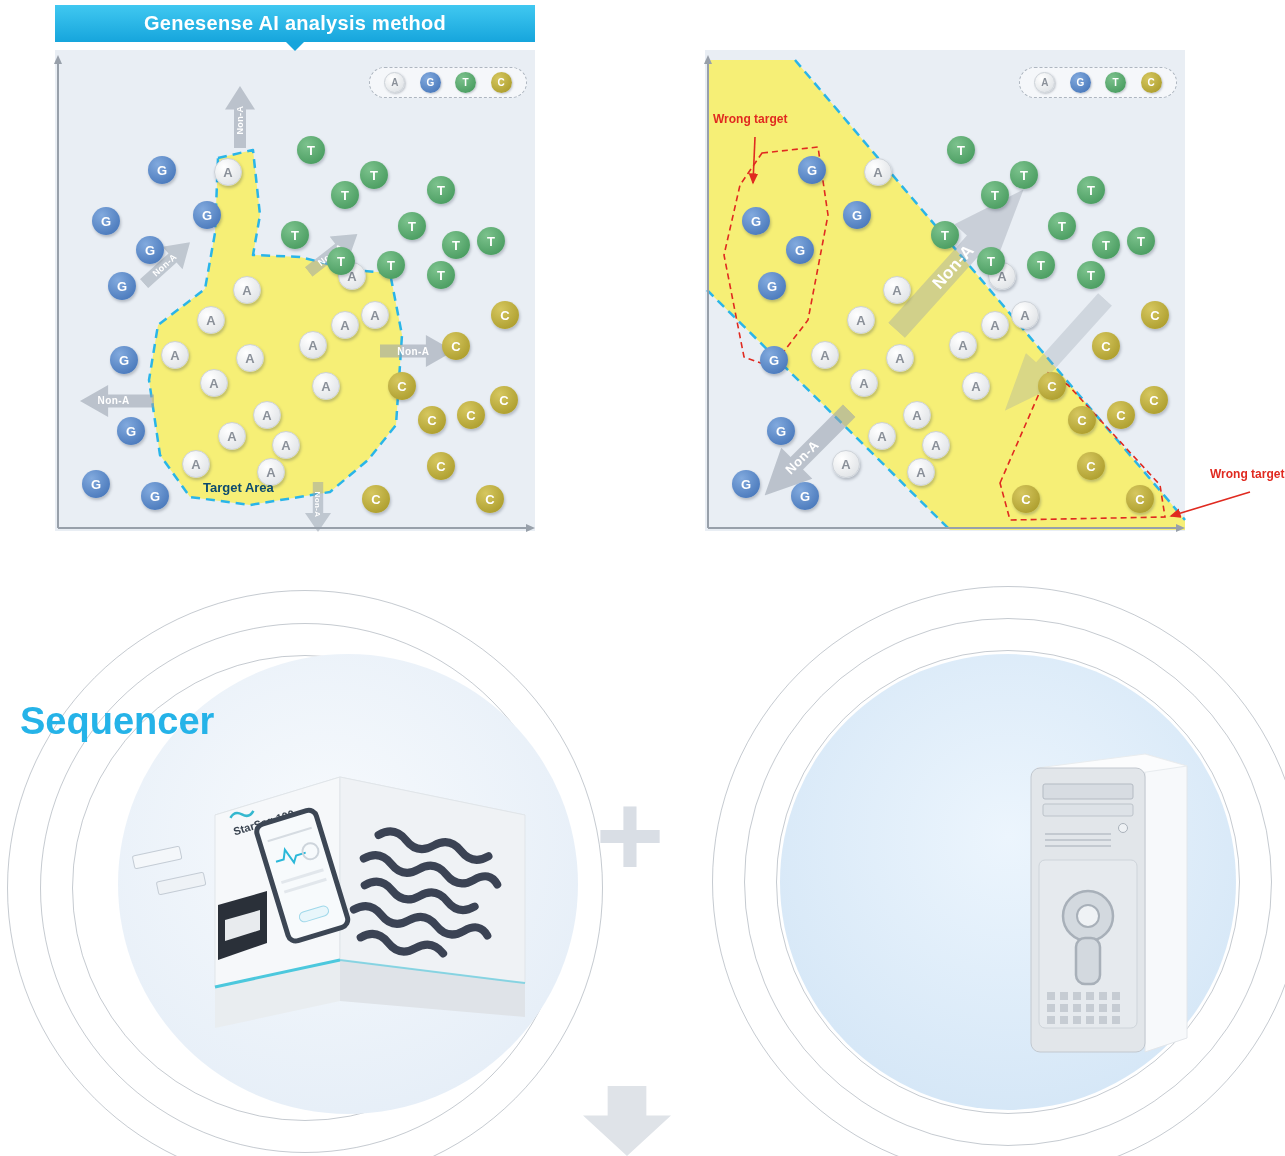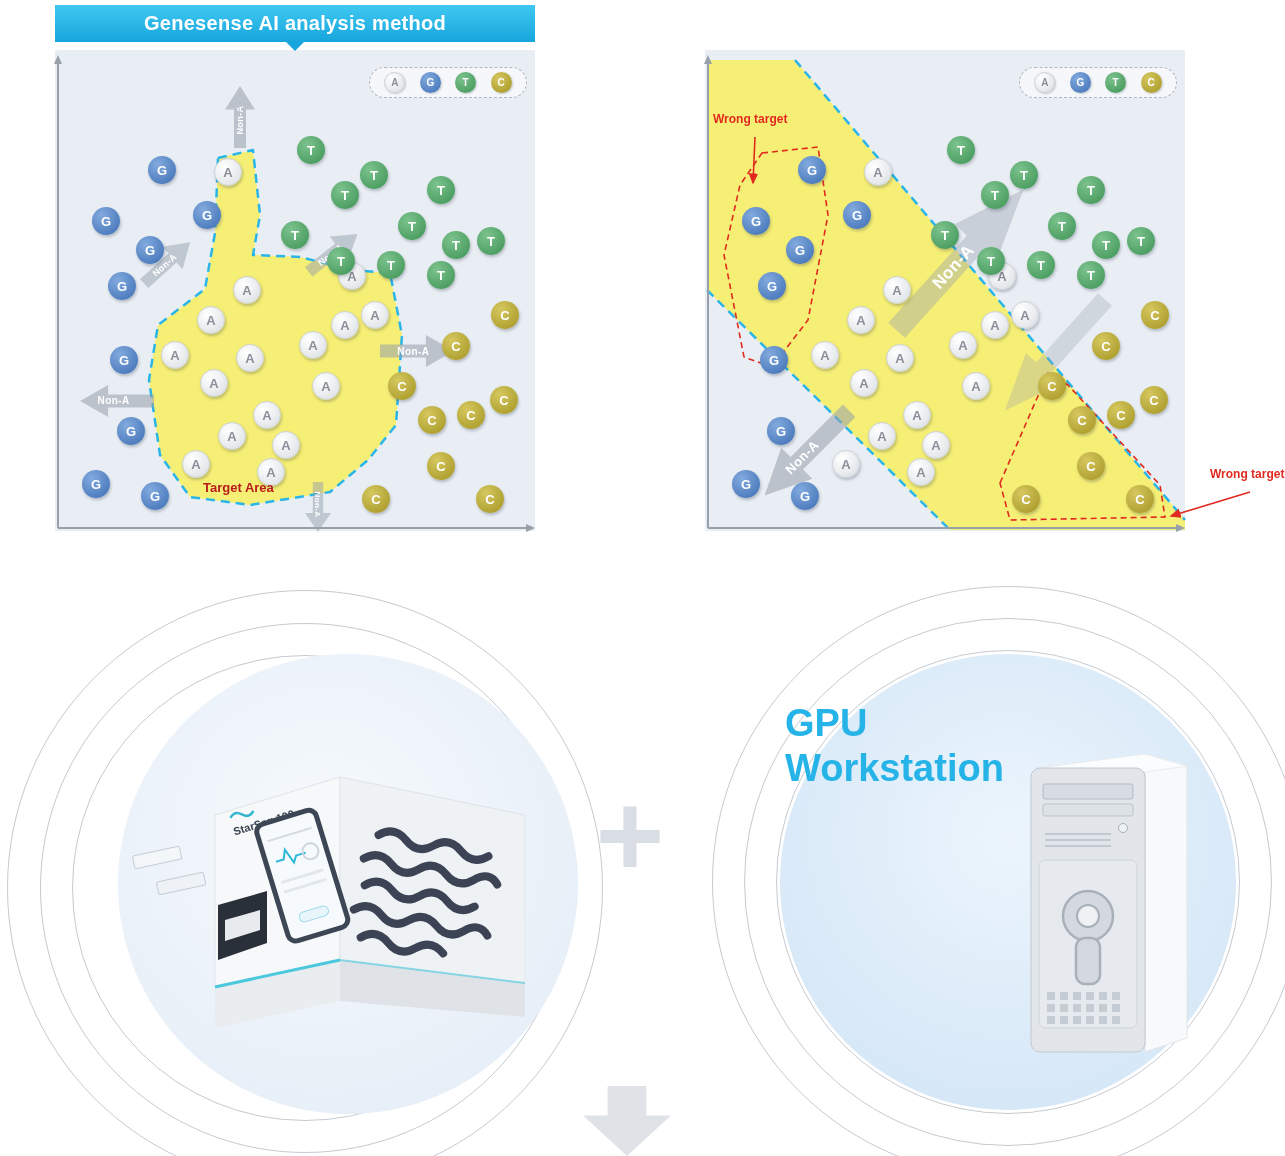--- a/index.html
+++ b/index.html
@@ -37,21 +37,21 @@
             display:flex; align-items:center; justify-content:space-evenly; z-index:4; }
   .legend .lgc { width:21px; height:21px; border-radius:50%; display:flex; align-items:center;
                  justify-content:center; font-size:10px; font-weight:bold;
                  box-shadow:1px 1px 2px rgba(40,50,70,0.25); }
 
   .block-arrow { position:absolute; display:flex; align-items:center; justify-content:center;
                  clip-path:polygon(0 30%, 62% 30%, 62% 0%, 100% 50%, 62% 100%, 62% 70%, 0% 70%);
                  color:#ffffff; font-weight:bold; letter-spacing:0.4px; }
   .block-arrow span { padding-right:10%; }
 
-  .target-label { position:absolute; left:148px; top:425px; color:#b91c1c; font-size:13px; font-weight:bold; z-index:5; }
+  .target-label { position:absolute; left:148px; top:425px; color:#0c4a6e; font-size:13px; font-weight:bold; z-index:5; }
   .wrong-label  { position:absolute; color:#e02a20; font-size:12px; font-weight:bold; z-index:5; white-space:nowrap; }
   .wrong-1 { left:8px;  top:57px; }
   .wrong-2 { left:505px; top:412px; }
 
   
   .ring { position:absolute; border:1px solid rgba(140,150,162,0.5); border-radius:50%; }
   .disc { position:absolute; border-radius:50%; }
   .disc.left  { left:118px; top:654px; width:460px; height:460px;
                 background:radial-gradient(circle at 45% 40%, #f7fafd, #e1ebf6); }
   .disc.right { left:780px; top:654px; width:456px; height:456px;
@@ -347,18 +347,17 @@
         <rect x="97" y="266" width="8" height="8"></rect>
       <rect x="32" y="278" width="8" height="8"></rect>
         <rect x="45" y="278" width="8" height="8"></rect>
         <rect x="58" y="278" width="8" height="8"></rect>
       <rect x="71" y="278" width="8" height="8"></rect>
         <rect x="84" y="278" width="8" height="8"></rect>
         <rect x="97" y="278" width="8" height="8"></rect>
     </g>
   </svg>
 
-  <div class="big-label gpu-label">GPU
-Workstation</div>
+  <div class="big-label seq-label">Sequencer</div>
   <div class="plus-sign">+</div>
   <div class="down-arrow"></div>
 
 </div>
 
 </body></html>

